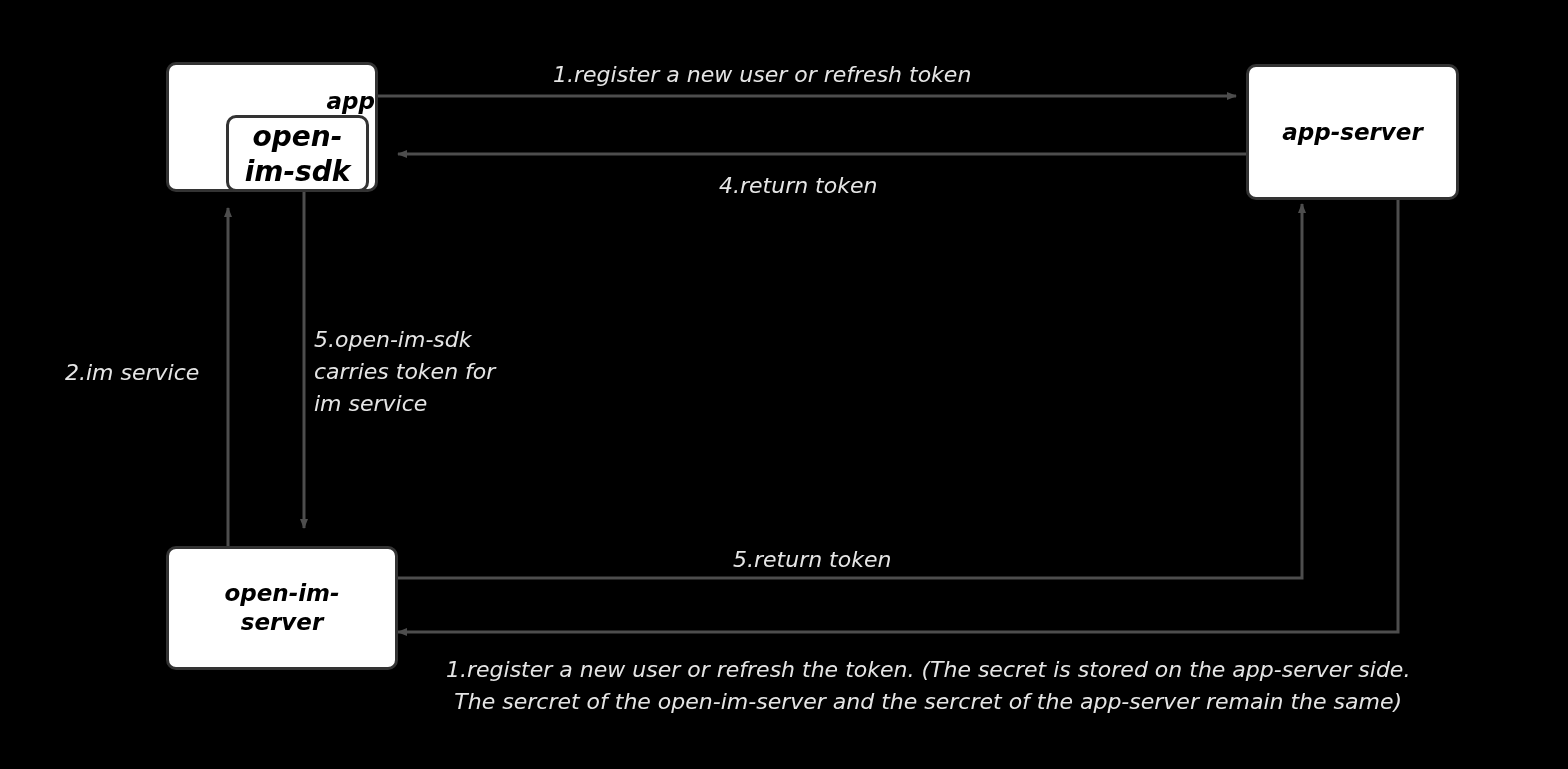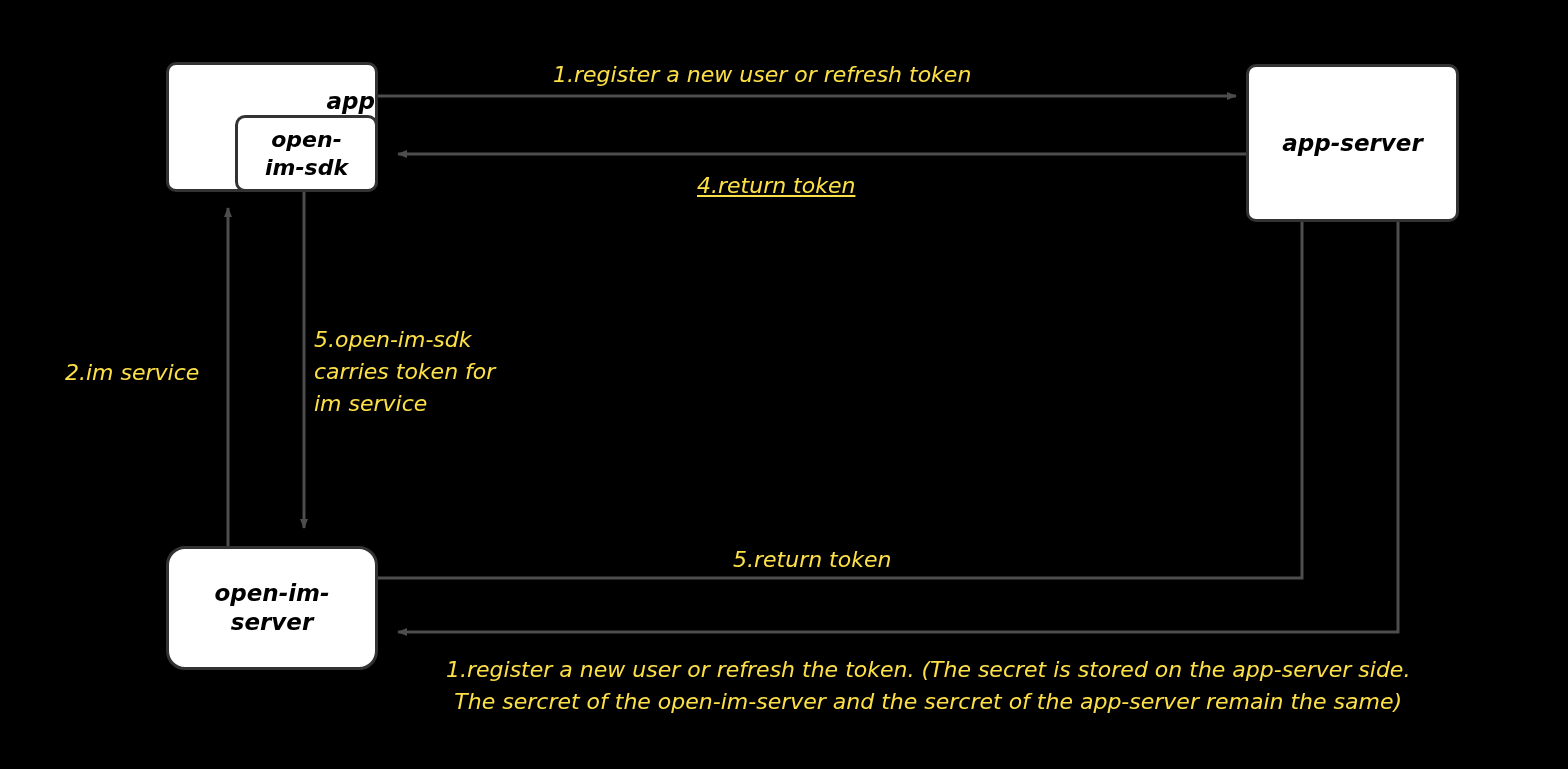--- a/index.html
+++ b/index.html
@@ -42,50 +42,49 @@
   #node-app {
     left: 166px;
     top: 62px;
     width: 212px;
     height: 130px;
     align-items: flex-start;
     justify-content: flex-end;
     padding: 22px 0 0 22px;
   }
   #node-sdk {
-    left: 235px;
+    left: 226px;
     top: 115px;
     width: 143px;
     height: 77px;
-    font-size: 22px;
+    font-size: 28px;
   }
   #node-appserver {
     left: 1246px;
     top: 64px;
     width: 213px;
-    height: 158px;
+    height: 136px;
   }
   #node-imserver {
     left: 166px;
     top: 546px;
-    width: 212px;
+    width: 232px;
     height: 124px;
-    border-radius: 19px;
   }
   .edge-label {
     position: absolute;
-    color: #fde047;
+    color: #e5e5e5;
     font-style: italic;
     font-size: 22px;
     line-height: 1.45;
     font-family: "DejaVu Sans", sans-serif;
     white-space: pre;
   }
   #label-1 { left: 553px; top: 59px; }
-  #label-4 { left: 697px; top: 170px; text-decoration: underline; }
+  #label-4 { left: 719px; top: 170px; }
   #label-6 { left: 65px; top: 357px; }
   #label-5 { left: 314px; top: 324px; }
   #label-3 { left: 733px; top: 544px; }
   #label-2 { left: 446px; top: 654px; text-align: center; }
 </style>
 </head>
 <body>
 
 <div id="canvas">
 

